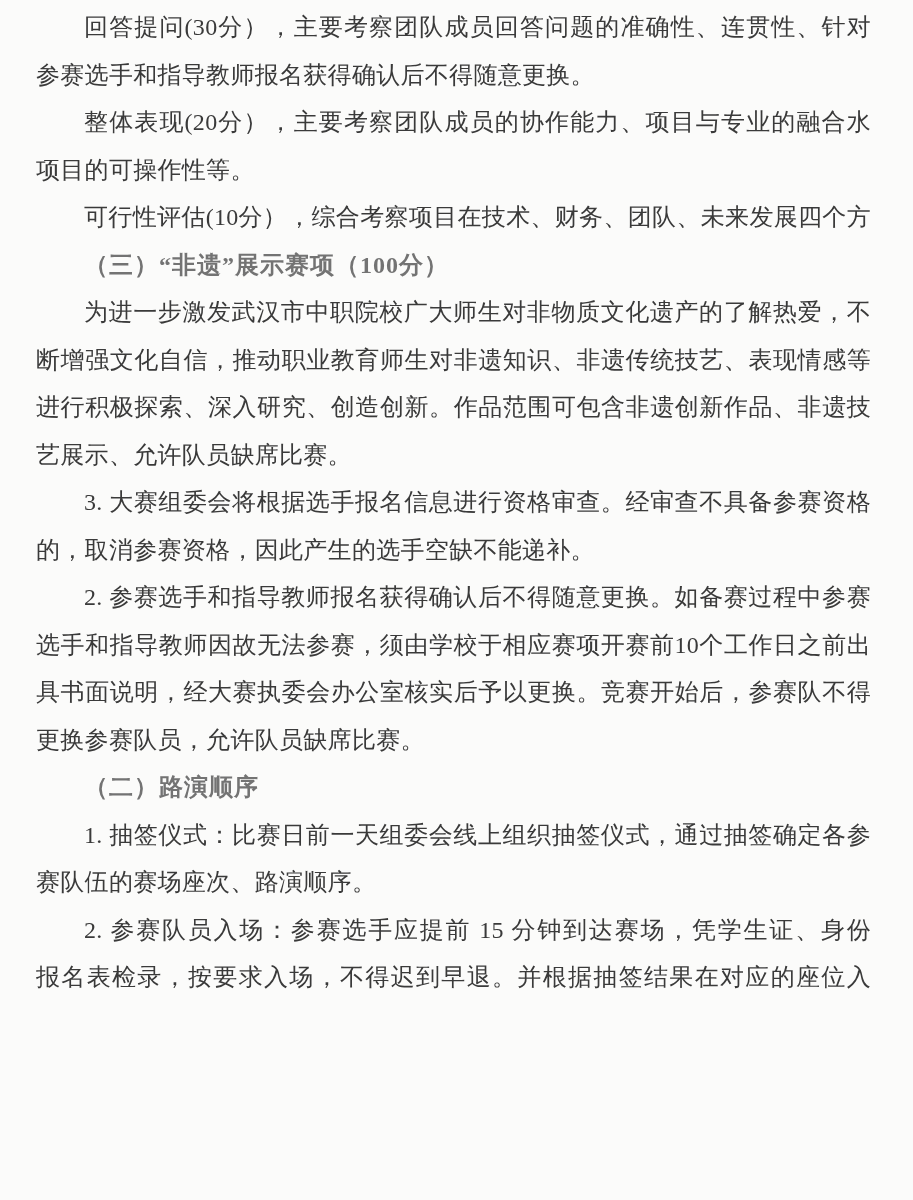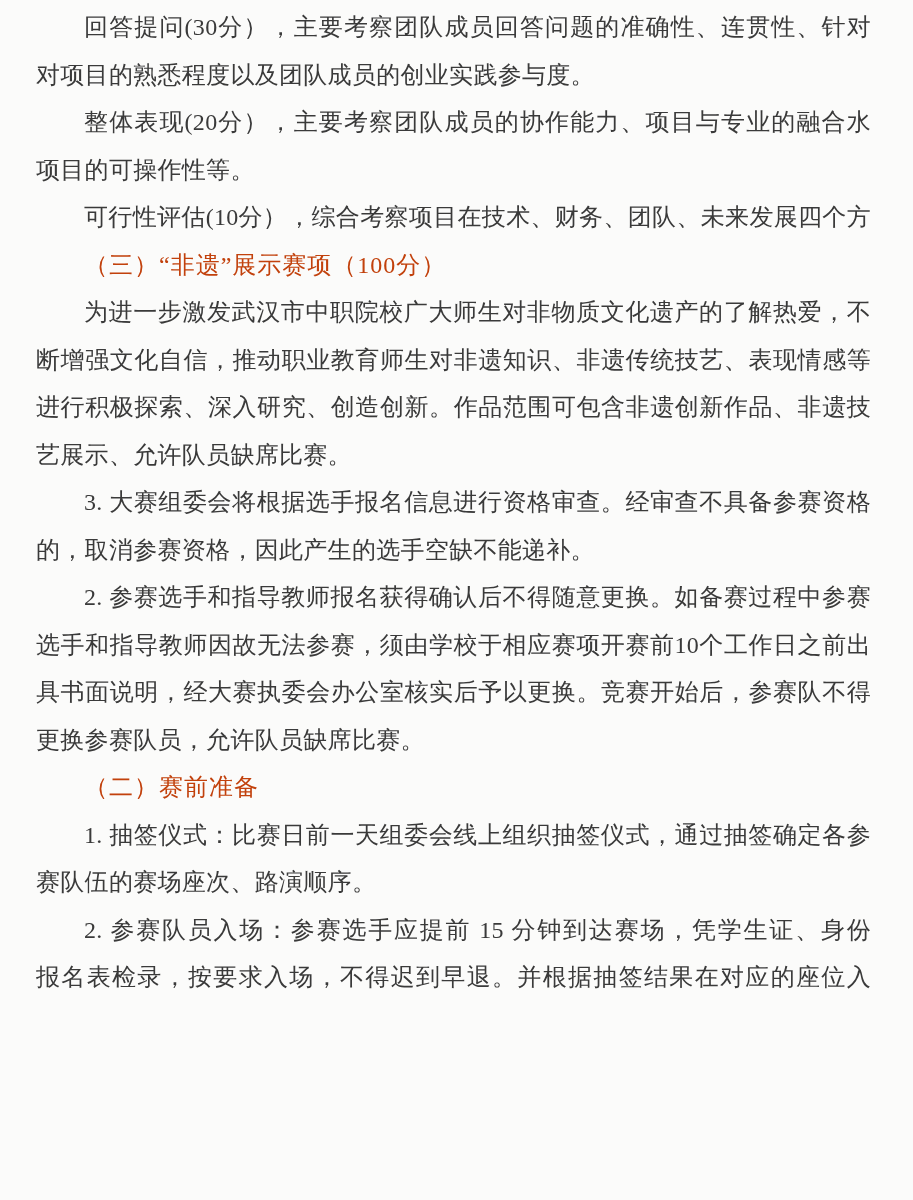--- a/index.html
+++ b/index.html
@@ -34,47 +34,47 @@
     white-space: normal;
     text-align: justify;
     text-align-last: justify;
   }
   
   .ind {
     text-indent: 2em;
   }
   
   .hd {
-    font-weight: normal;
-    color: #c2410c;
+    font-weight: bold;
+    color: #737373;
     letter-spacing: 1px;
   }
   
   .gap {
     margin-top: 47.5px;
   }
 </style>
 </head>
 <body>
 
 <div class="page">
   <div class="ln ind jf">回答提问(30分），主要考察团队成员回答问题的准确性、连贯性、针对性、</div>
-  <div class="ln">对项目的熟悉程度以及团队成员的创业实践参与度。</div>
+  <div class="ln">参赛选手和指导教师报名获得确认后不得随意更换。</div>
   <div class="ln ind jf">整体表现(20分），主要考察团队成员的协作能力、项目与专业的融合水平、</div>
   <div class="ln">项目的可操作性等。</div>
   <div class="ln ind jf">可行性评估(10分），综合考察项目在技术、财务、团队、未来发展四个方</div>
   <div class="ln ind hd">（三）“非遗”展示赛项（100分）</div>
   <div class="ln ind jf">为进一步激发武汉市中职院校广大师生对非物质文化遗产的了解热爱，不</div>
   <div class="ln jf">断增强文化自信，推动职业教育师生对非遗知识、非遗传统技艺、表现情感等</div>
   <div class="ln jf">进行积极探索、深入研究、创造创新。作品范围可包含非遗创新作品、非遗技</div>
   <div class="ln">艺展示、允许队员缺席比赛。</div>
   <div class="ln ind jf">3. 大赛组委会将根据选手报名信息进行资格审查。经审查不具备参赛资格</div>
   <div class="ln">的，取消参赛资格，因此产生的选手空缺不能递补。</div>
   <div class="ln ind jf">2. 参赛选手和指导教师报名获得确认后不得随意更换。如备赛过程中参赛</div>
   <div class="ln jf">选手和指导教师因故无法参赛，须由学校于相应赛项开赛前10个工作日之前出</div>
   <div class="ln jf">具书面说明，经大赛执委会办公室核实后予以更换。竞赛开始后，参赛队不得</div>
   <div class="ln">更换参赛队员，允许队员缺席比赛。</div>
-  <div class="ln ind hd">（二）赛前准备</div>
+  <div class="ln ind hd">（二）路演顺序</div>
   <div class="ln ind jf">1. 抽签仪式：比赛日前一天组委会线上组织抽签仪式，通过抽签确定各参</div>
   <div class="ln">赛队伍的赛场座次、路演顺序。</div>
   <div class="ln ind jf">2. 参赛队员入场：参赛选手应提前 15 分钟到达赛场，凭学生证、身份证、</div>
   <div class="ln jf">报名表检录，按要求入场，不得迟到早退。并根据抽签结果在对应的座位入座，</div>
 </div>
 
 </body></html>

